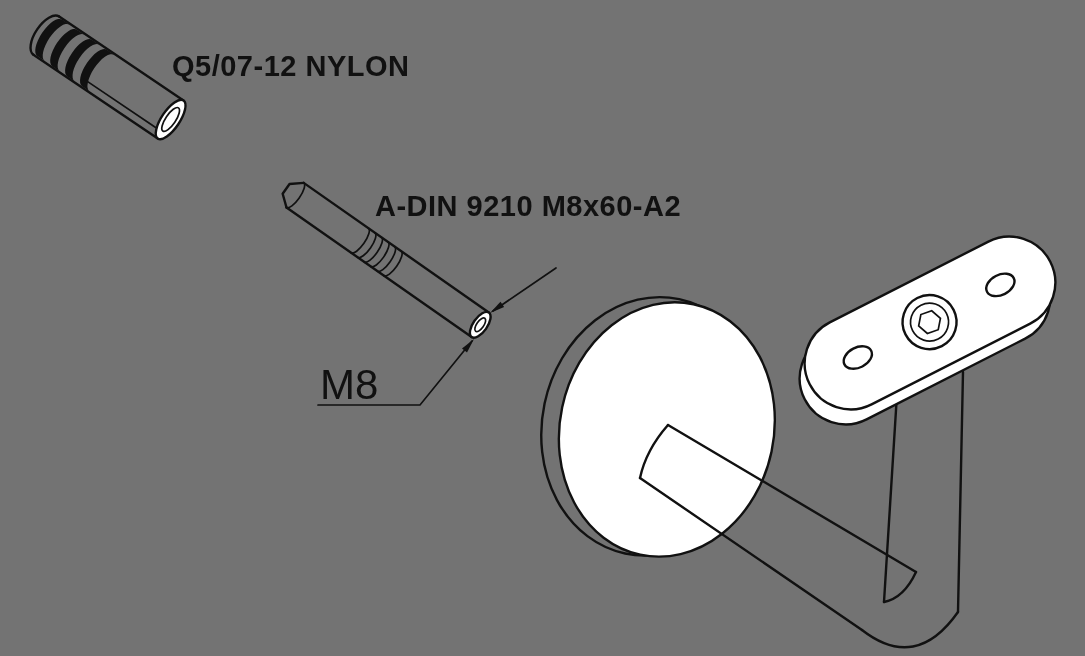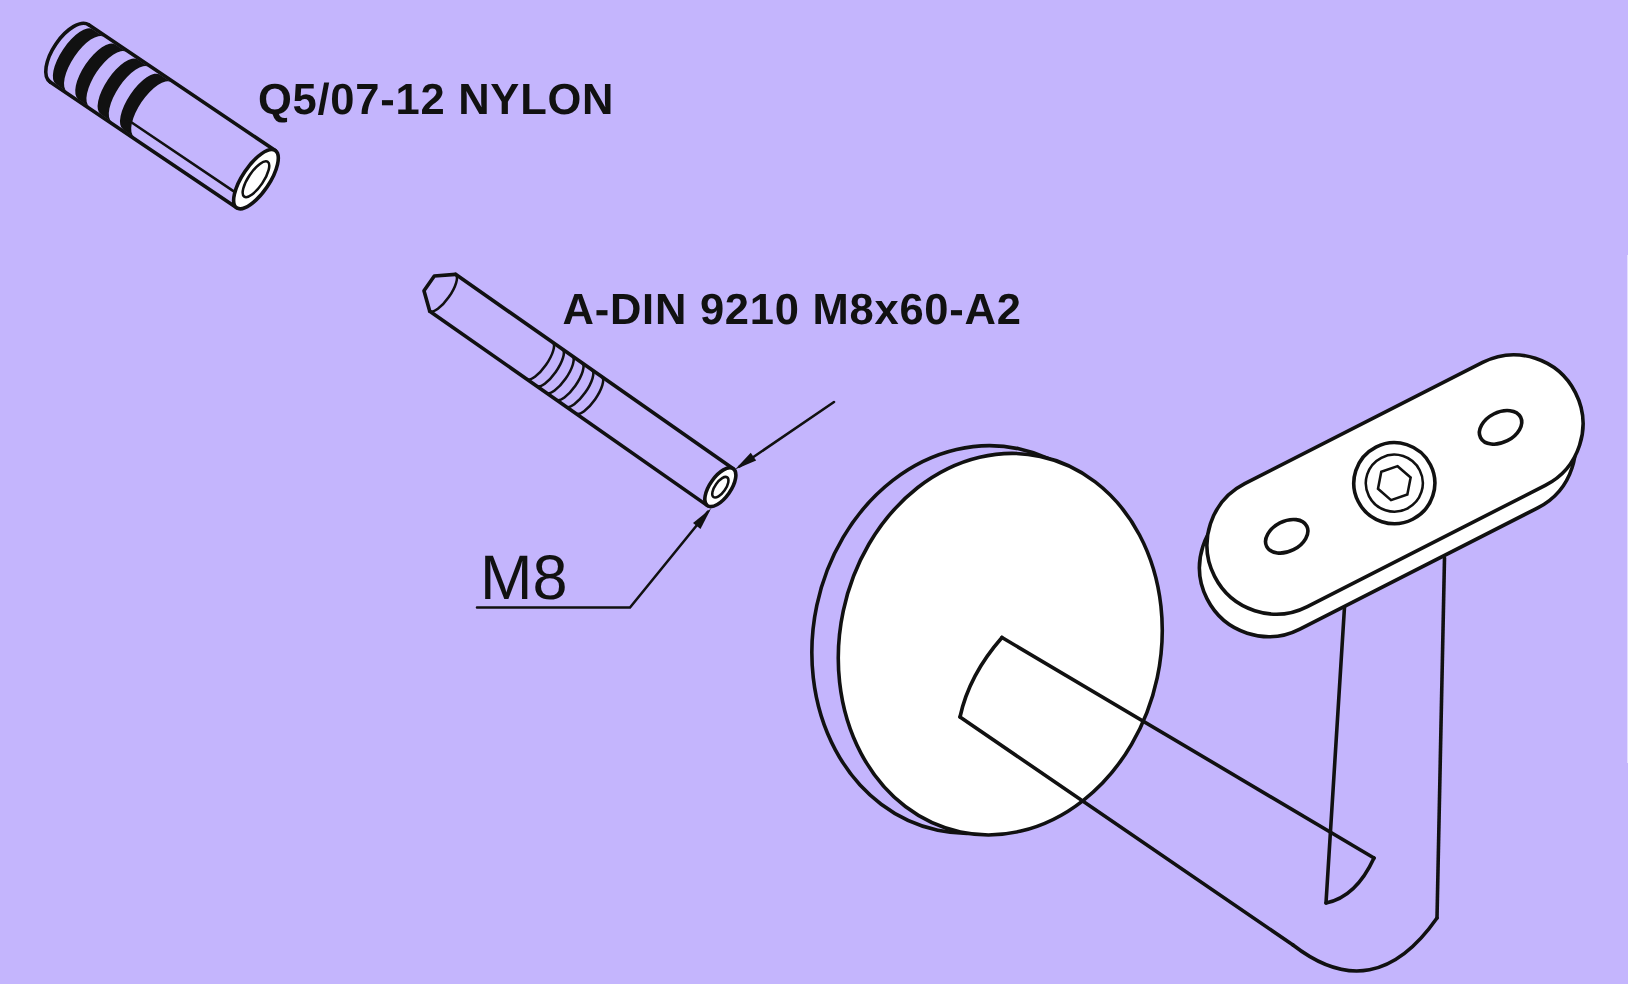--- a/index.html
+++ b/index.html
@@ -1,16 +1,16 @@
 <!DOCTYPE html>
 <html><head>
 <meta charset="utf-8">
 <style>
   html,body{margin:0;padding:0;background:#ffffff;}
-  #canvas{position:relative;width:1085px;height:656px;background:#c4b5fd;overflow:hidden;}
+  #canvas{position:relative;width:1085px;height:656px;background:#737373;overflow:hidden;}
   svg{position:absolute;left:0;top:0;}
   .ln{stroke:#111111;stroke-width:2.4;fill:none;stroke-linecap:round;stroke-linejoin:round;}
   .thin{stroke:#111111;stroke-width:1.7;fill:none;stroke-linecap:round;}
   .wf{fill:#ffffff;}
   .solid{fill:#111111;stroke:none;}
   text.label-bold{font:700 29px "Liberation Sans", sans-serif;fill:#111111;letter-spacing:.5px;}
   text.label-dim{font:400 42px "Liberation Sans", sans-serif;fill:#111111;}
 </style>
 </head>
 <body>

